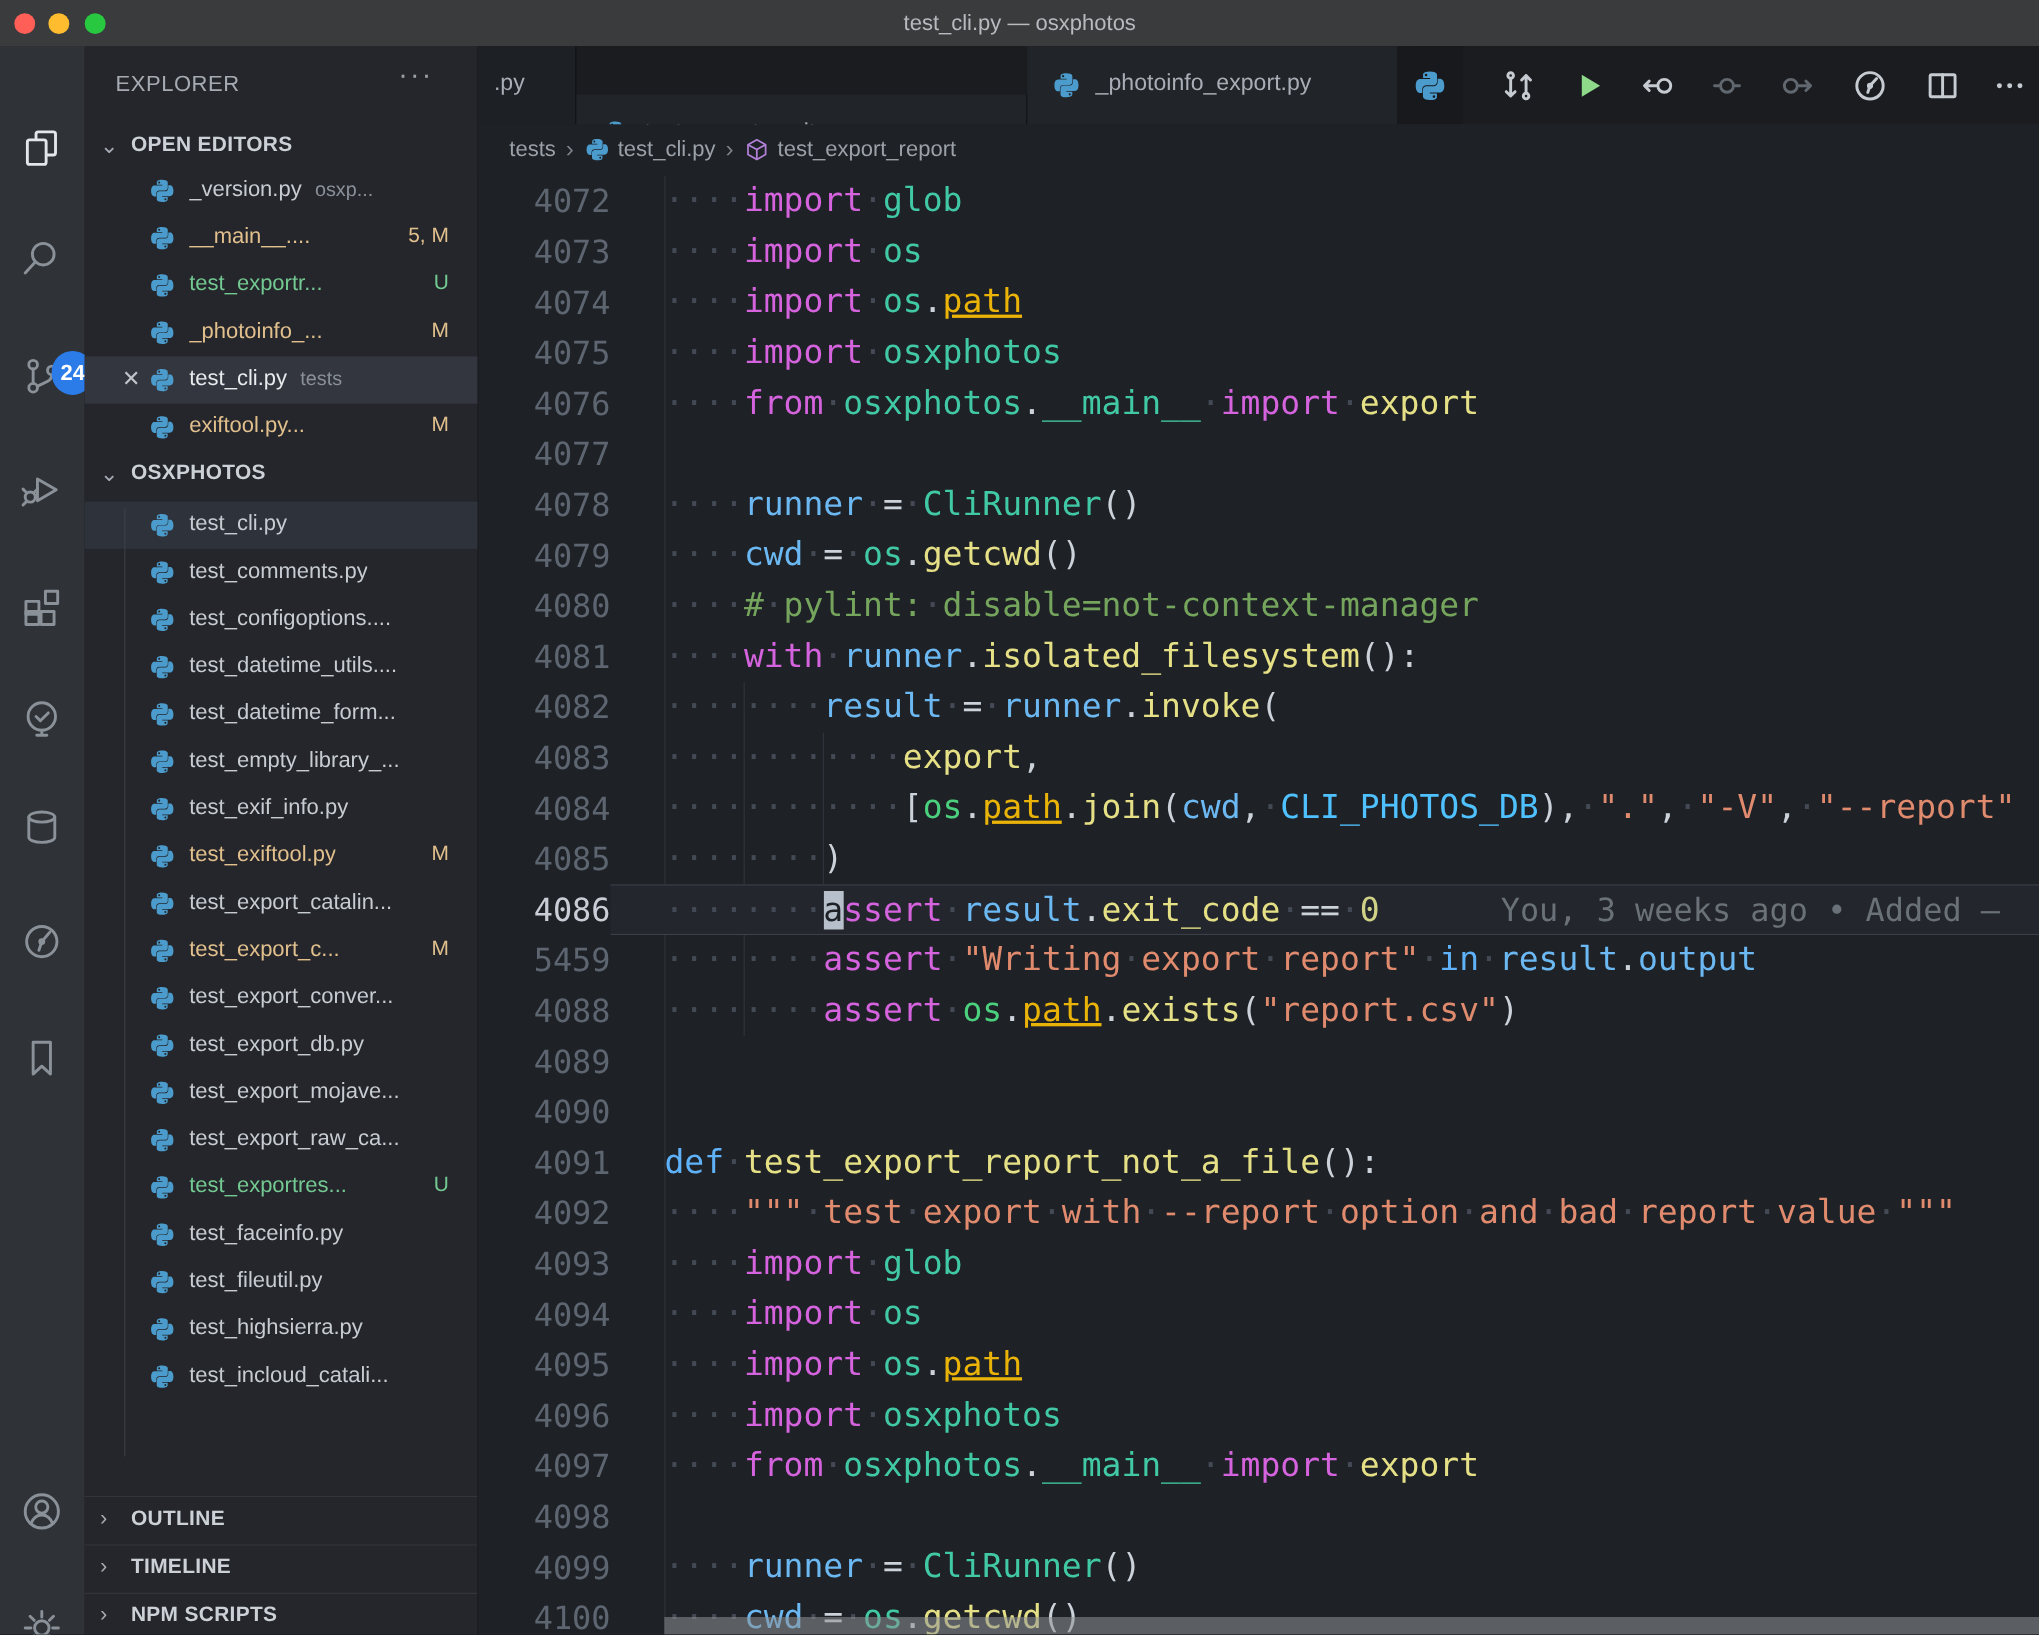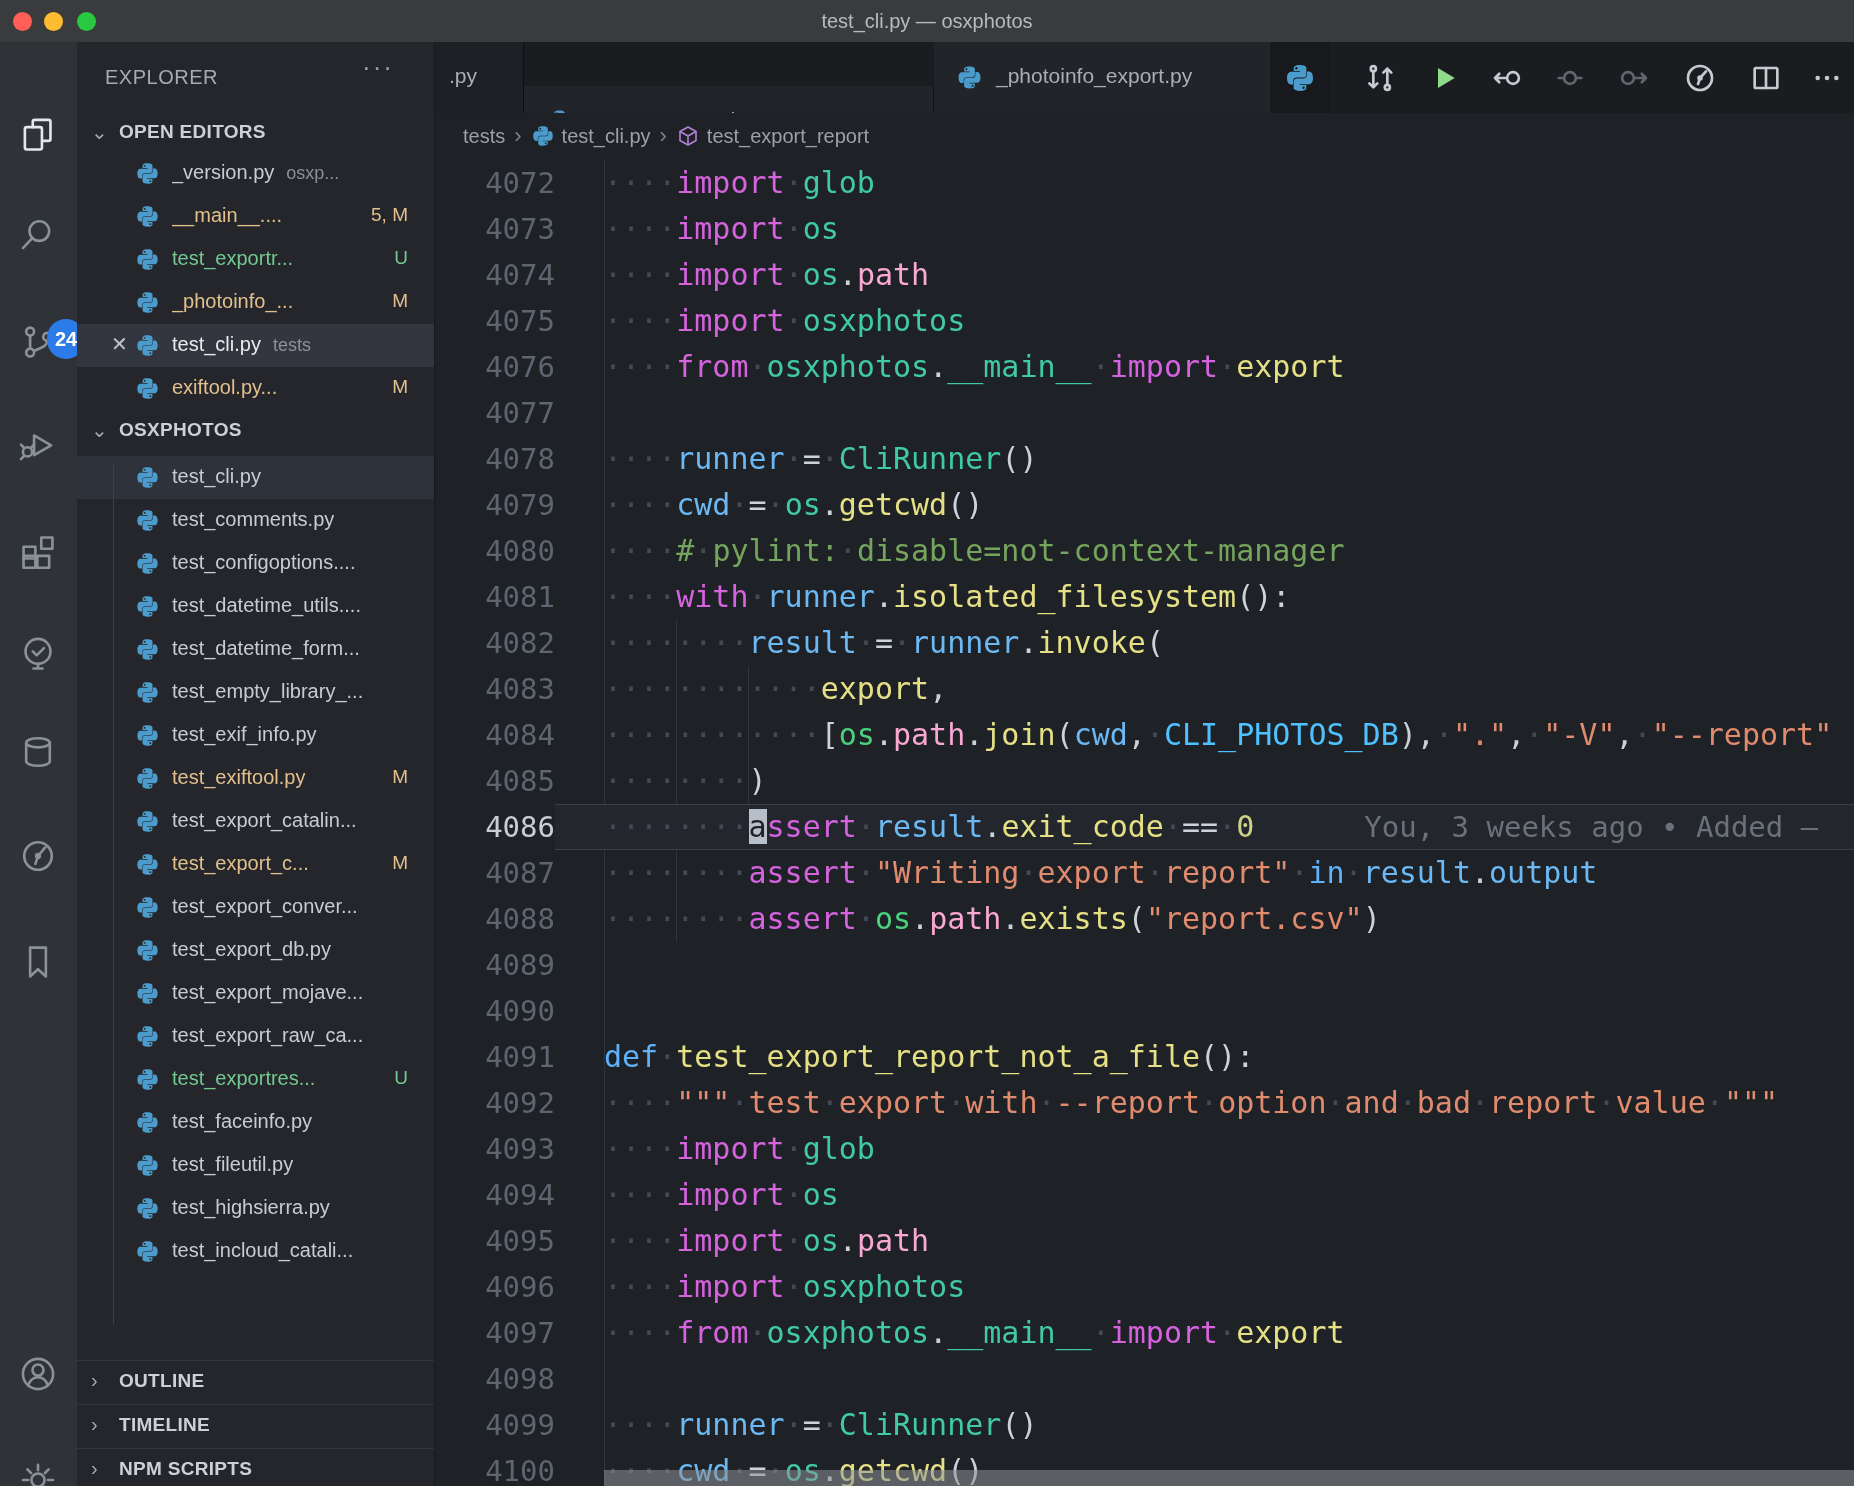--- a/index.html
+++ b/index.html
@@ -60,21 +60,21 @@
   .bc-item svg{width:24px;height:24px;}
   
   .code{position:absolute;left:0;top:118px;width:100%;height:1326px;overflow:hidden;
         font-family:"DejaVu Sans Mono",monospace;font-size:30px;}
   .guide{position:absolute;width:1px;background:#30353d;}
   .line{display:flex;height:46px;position:relative;}
   .num{width:120px;text-align:right;line-height:46px;color:#5d6570;flex:none;font-size:29px;}
   .content{flex:1;padding-left:49px;line-height:46px;white-space:pre;box-sizing:border-box;height:46px;}
   .line.cur .content{background:#23262d;border-top:1px solid #3a3f48;border-bottom:1px solid #3a3f48;line-height:44px;}
   .line.cur .num{color:#c9ced6;}
-  .kw{color:#d563de;} .kw2{color:#5fb2f9;} .mod{color:#41c9a5;} .mod2{color:#f9a8d4;}
+  .kw{color:#d563de;} .kw2{color:#5fb2f9;} .mod{color:#41c9a5;} .mod2{color:#eab308;text-decoration:underline;}
   .modg{color:#4bd17e;} .fn{color:#e5e086;} .var{color:#6cb8f2;} .const{color:#4fc1ff;}
   .str{color:#e08a6e;} .com{color:#75a55d;} .numlit{color:#cfd186;} .pun{color:#ccd2da;}
   .ws{color:#434a55;}
   .cursor{background:#b7bfca;color:#1e2126;}
   .blame{color:#6a7178;margin-left:110px;font-size:29px;}
   .hscroll{position:absolute;left:169px;right:0;bottom:0;height:16px;background:#8e9196;opacity:.55;}
 </style>
 </head>
 <body>
 
@@ -539,21 +539,21 @@
         </div>
         <div class="line">
           <span class="num">4085</span>
           <span class="content"><span class="ws">········</span><span class="pun">)</span></span>
         </div>
         <div class="line cur">
           <span class="num">4086</span>
           <span class="content"><span class="ws">········</span><span class="cursor">a</span><span class="kw">ssert</span><span class="ws">·</span><span class="var">result</span><span class="pun">.</span><span class="fn">exit_code</span><span class="ws">·</span><span class="pun">==</span><span class="ws">·</span><span class="numlit">0</span><span class="blame">You, 3 weeks ago • Added —</span></span>
         </div>
         <div class="line">
-          <span class="num">4087</span>
+          <span class="num">5459</span>
           <span class="content"><span class="ws">········</span><span class="kw">assert</span><span class="ws">·</span><span class="str">"Writing</span><span class="ws">·</span><span class="str">export</span><span class="ws">·</span><span class="str">report"</span><span class="ws">·</span><span class="kw2">in</span><span class="ws">·</span><span class="var">result</span><span class="pun">.</span><span class="var">output</span></span>
         </div>
         <div class="line">
           <span class="num">4088</span>
           <span class="content"><span class="ws">········</span><span class="kw">assert</span><span class="ws">·</span><span class="modg">os</span><span class="pun">.</span><span class="mod2">path</span><span class="pun">.</span><span class="fn">exists</span><span class="pun">(</span><span class="str">"report.csv"</span><span class="pun">)</span></span>
         </div>
         <div class="line">
           <span class="num">4089</span>
           <span class="content"></span>
         </div>

